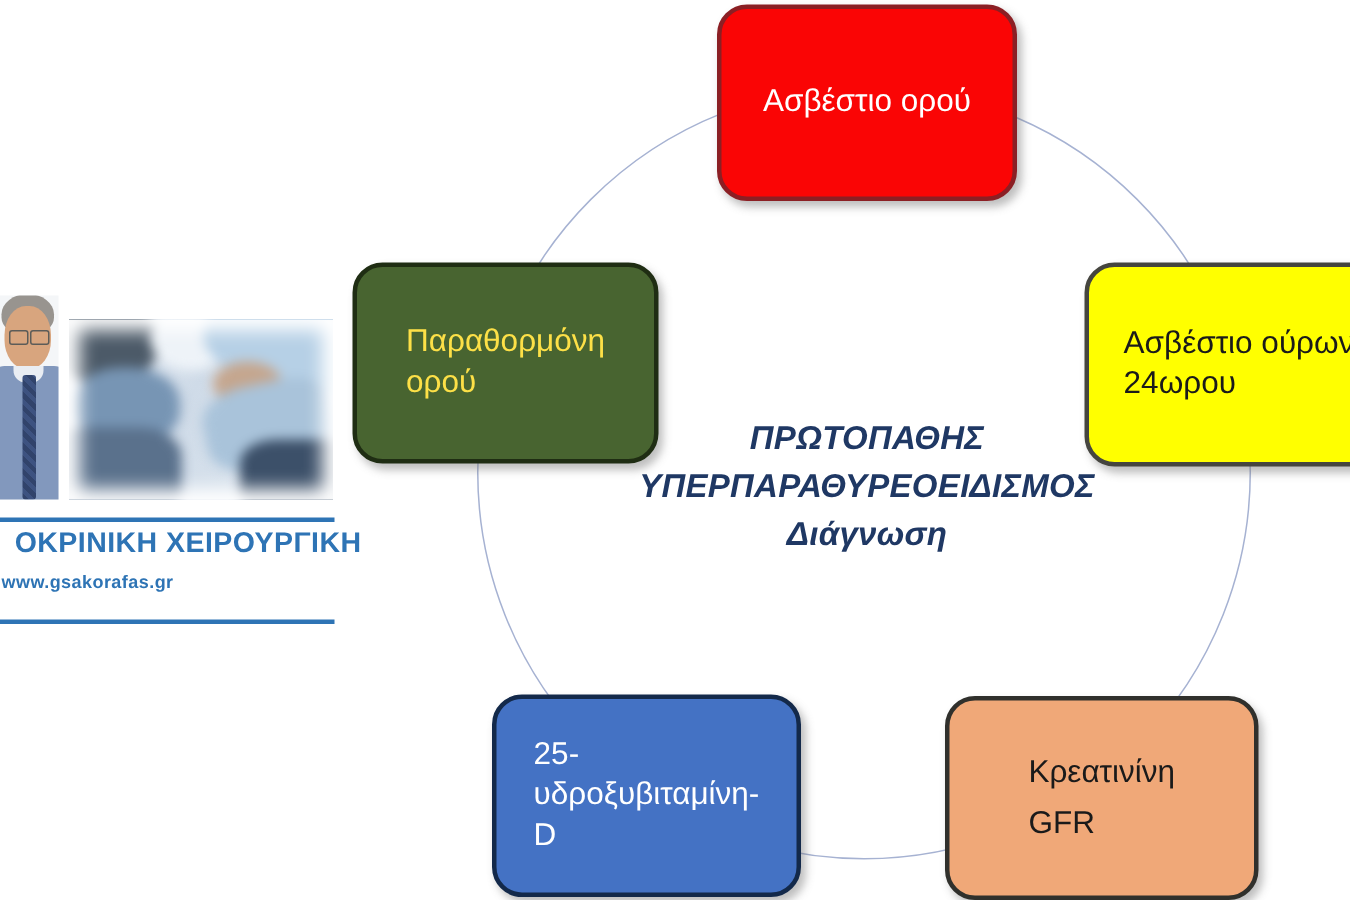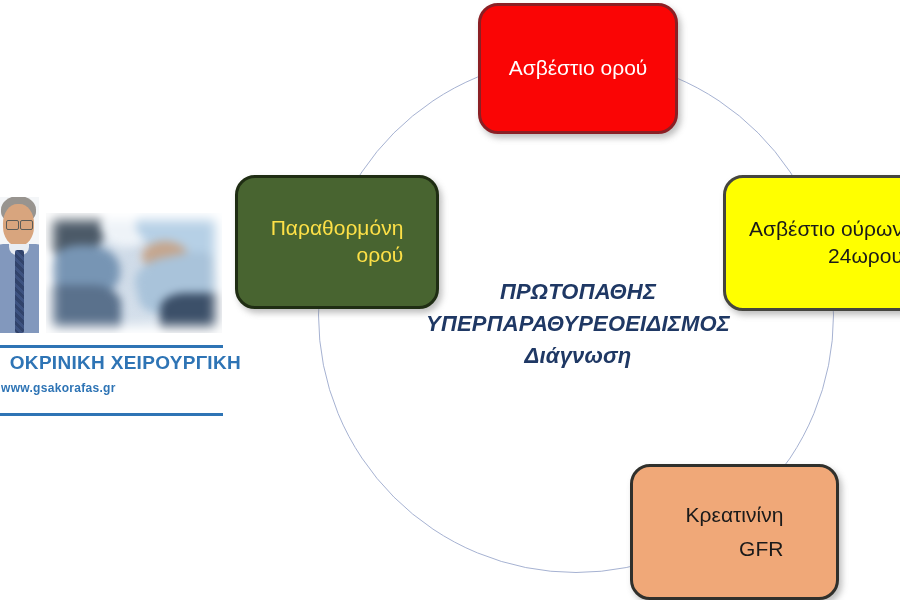--- a/index.html
+++ b/index.html
@@ -10,21 +10,21 @@
 
   
   .cycle-circle {
     position:absolute; left:318px; top:57px; width:514px; height:514px;
     border:1.5px solid #A6B2D2; border-radius:50%;
   }
 
   
   .node {
     position:absolute; display:flex; align-items:center; justify-content:center;
-    text-align:right; border-radius:20px; font-size:21px; line-height:1.28;
+    text-align:left; border-radius:20px; font-size:21px; line-height:1.28;
     white-space:pre-line; box-shadow:3px 4px 6px rgba(110,110,110,0.45);
   }
   .node-serum-calcium { left:478px; top:3px;  width:194px; height:125px; background:#FA0505; border:3px solid #8B1F24; color:#ffffff; }
   .node-urine-calcium { left:723px; top:175px; width:200px; height:130px; background:#FFFF00; border:3px solid #45453F; color:#1a1a1a; }
   .node-creatinine    { left:630px; top:464px; width:203px; height:130px; background:#F0A878; border:3px solid #30302C; color:#1a1a1a; line-height:1.62; }
   .node-vitamin-d     { left:328px; top:463px; width:200px; height:129px; background:#4472C4; border:3px solid #13294A; color:#ffffff; }
   .node-pth           { left:235px; top:175px; width:198px; height:128px; background:#486430; border:3px solid #1F2D13; color:#fde047; }
 
   
   .center-title {
@@ -86,20 +86,25 @@
     <span>Ασβέστιο ορού</span>
   </div>
   <div class="node node-urine-calcium">
     <span>Ασβέστιο ούρων
 24ωρου</span>
   </div>
   <div class="node node-creatinine">
     <span>Κρεατινίνη
 GFR</span>
   </div>
+  <div class="node node-vitamin-d">
+    <span>25-
+υδροξυβιταμίνη-
+D</span>
+  </div>
   <div class="node node-pth">
     <span>Παραθορμόνη
 ορού</span>
   </div>
 
   <div class="center-title">ΠΡΩΤΟΠΑΘΗΣ
 ΥΠΕΡΠΑΡΑΘΥΡΕΟΕΙΔΙΣΜΟΣ
 Διάγνωση</div>
 
   <div class="doctor-photo">

